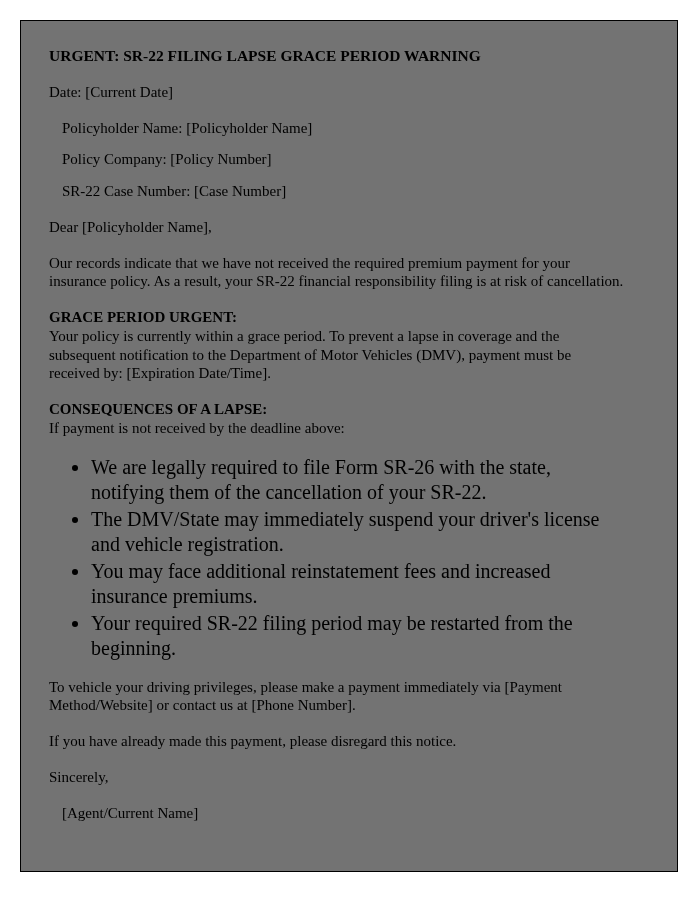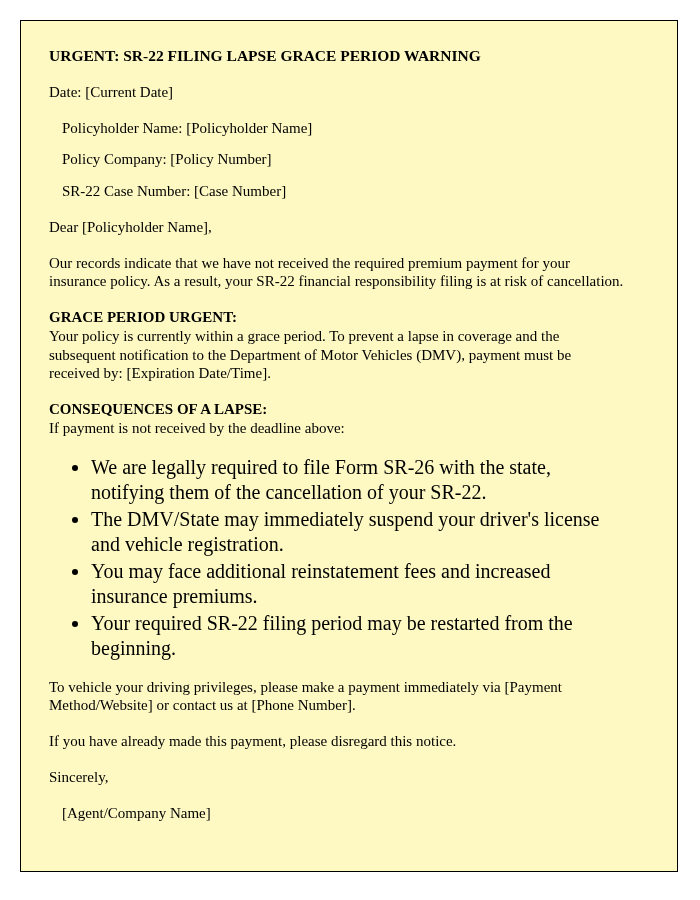--- a/index.html
+++ b/index.html
@@ -19,21 +19,21 @@
   }
   .letter-box {
     position: absolute;
     left: 20px;
     top: 20px;
     width: 658px;
     height: 852px;
     border: 1px solid #000000;
     box-sizing: border-box;
     padding: 26px 52px 16px 28px;
-    background: #fef9c3;
+    background: #737373;
   }
   .title {
     font-size: 15.5px;
     font-weight: bold;
     margin: 0 0 17px 0;
     line-height: 1.22;
   }
   .block {
     font-size: 15px;
     line-height: 1.25;
@@ -93,17 +93,17 @@
       <li>Your required SR-22 filing period may be restarted from the beginning.</li>
     </ul>
 
     <div class="block">To vehicle your driving privileges, please make a payment immediately via [Payment Method/Website] or contact us at [Phone Number].</div>
 
     <div class="block">If you have already made this payment, please disregard this notice.</div>
 
     <div class="block">Sincerely,</div>
 
     <div class="block tight">
-      <div>[Agent/Company Name]</div>
+      <div>[Agent/Current Name]</div>
     </div>
 
   </div>
 </div>
 
 </body></html>

